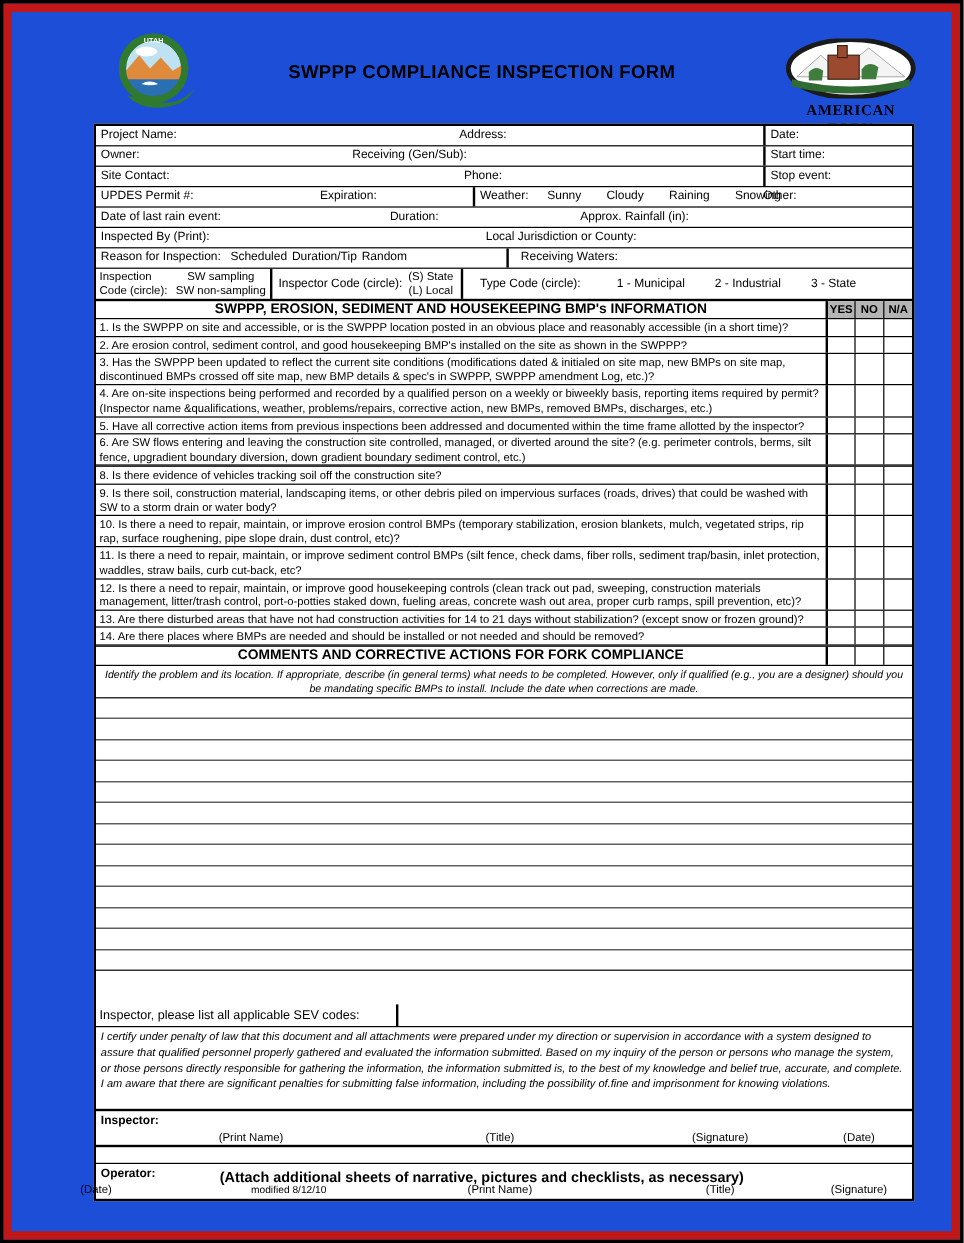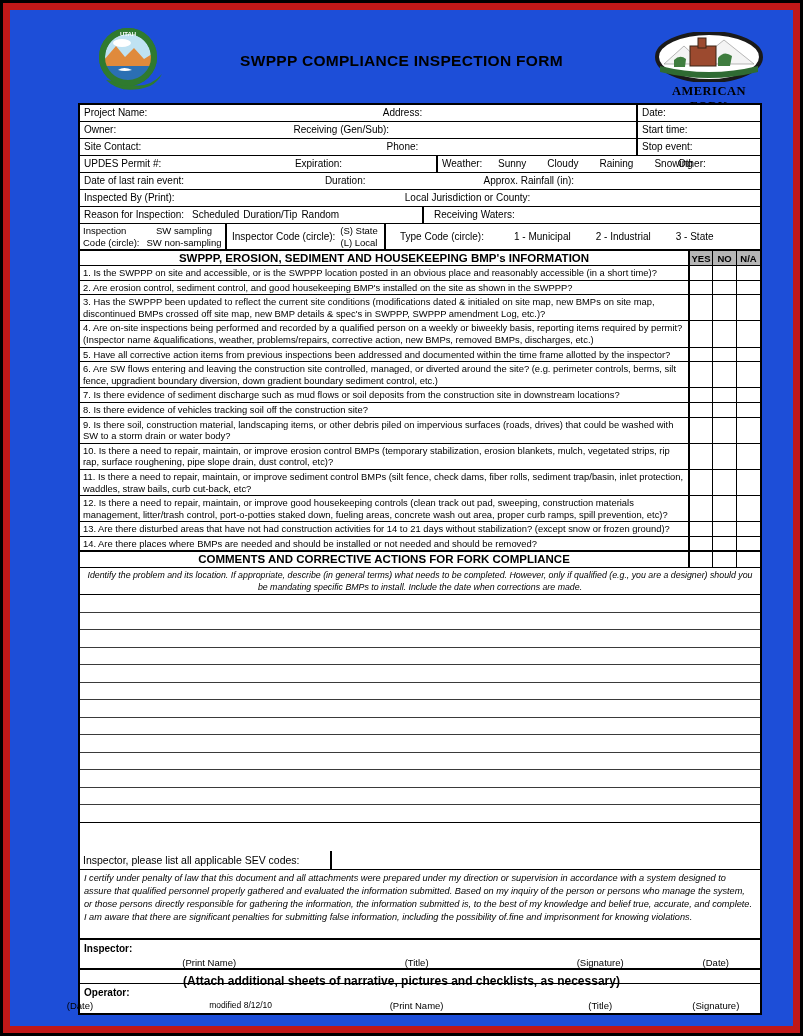--- a/index.html
+++ b/index.html
@@ -145,21 +145,21 @@
       <div class="cell main">
         <span class="lbl">Site Contact:</span>
         <span class="lbl pos" style="left:58%">Phone:</span>
       </div>
       <div class="cell rt">
         <span class="lbl">Stop event:</span>
       </div>
     </div>
 
     <div class="row h17">
-      <div class="cell" style="width:356px">
+      <div class="cell" style="width:314px">
         <span class="lbl">UPDES Permit #:</span>
         <span class="lbl pos" style="left:67%">Expiration:</span>
       </div>
       <div class="cell main vline">
         <span class="lbl">Weather:</span>
         <span class="opts wopts">
 
             <span>Sunny</span>
 
             <span>Cloudy</span>
@@ -290,21 +290,20 @@
         </div>
 
         <div class="qrow">
           <div class="qtext">6. Are SW flows entering and leaving the construction site controlled, managed, or diverted around the site?  (e.g. perimeter controls, berms, silt fence, upgradient boundary diversion, down gradient boundary sediment control, etc.)</div>
           <div class="acell first"></div>
           <div class="acell"></div>
           <div class="acell"></div>
         </div>
 
         <div class="qrow">
-          <div class="qtext">7. Is there evidence of sediment discharge such as mud flows or soil deposits from the construction site in downstream locations?</div>
           <div class="acell first"></div>
           <div class="acell"></div>
           <div class="acell"></div>
         </div>
 
         <div class="qrow">
           <div class="qtext">8. Is there evidence of vehicles tracking soil off the construction site?</div>
           <div class="acell first"></div>
           <div class="acell"></div>
           <div class="acell"></div>

